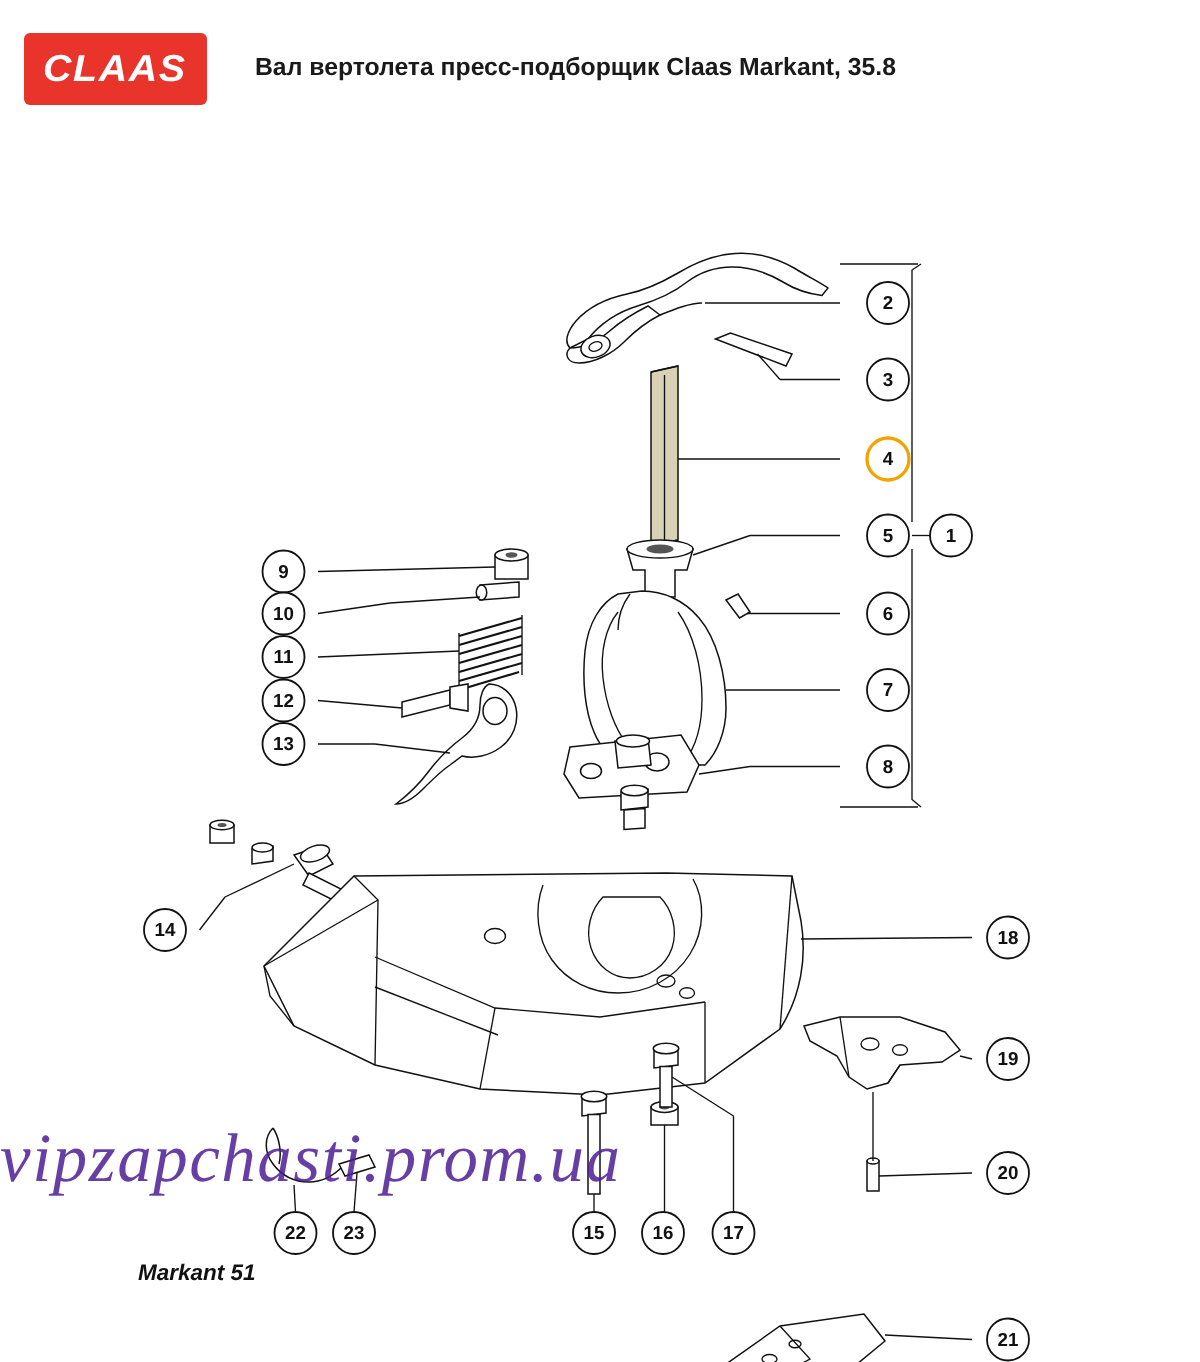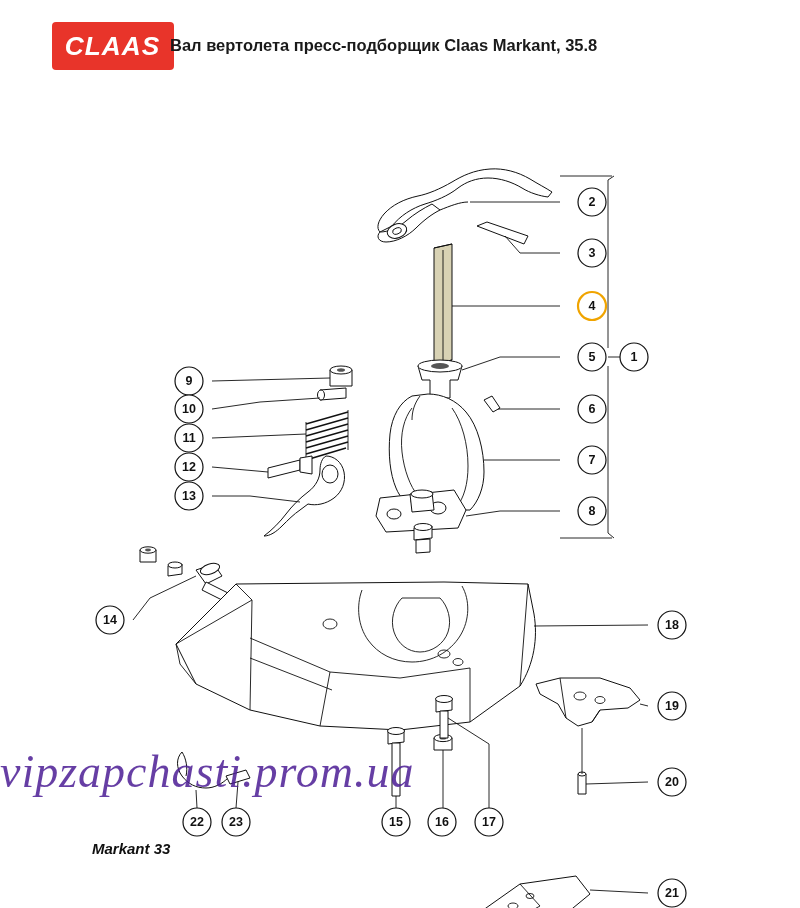--- a/index.html
+++ b/index.html
@@ -19,21 +19,20 @@
     position: absolute;
     left: 16px;
     top: 22px;
     width: 122px;
     height: 48px;
     background: #e8342a;
     border-radius: 4px;
     display: flex;
     align-items: center;
     justify-content: center;
-    margin-left: 36px;
   }
   .logo-text {
     font-family: "Liberation Sans", sans-serif;
     font-weight: bold;
     font-style: italic;
     font-size: 25px;
     letter-spacing: 1px;
     color: #ffffff;
     transform: scaleX(1.05);
   }
@@ -419,13 +418,13 @@
       <text class="callout-text" x="197" y="744">22</text>
     </g>
     <g>
       <circle class="callout-circle" cx="236" cy="744" r="14"></circle>
       <text class="callout-text" x="236" y="744">23</text>
     </g>
   </svg>
 </div>
 
 <div class="watermark">vipzapchasti.prom.ua</div>
-<div class="model-label">Markant 33</div>
+<div class="model-label">Markant 51</div>
 
 </body></html>

